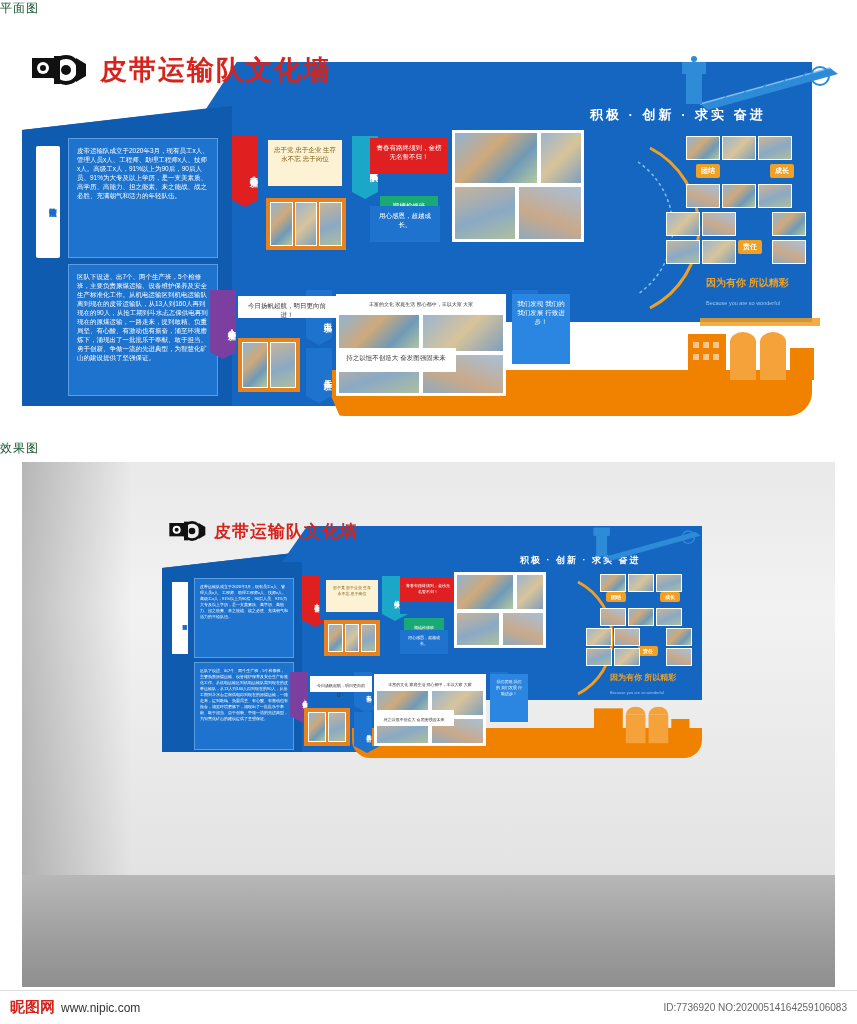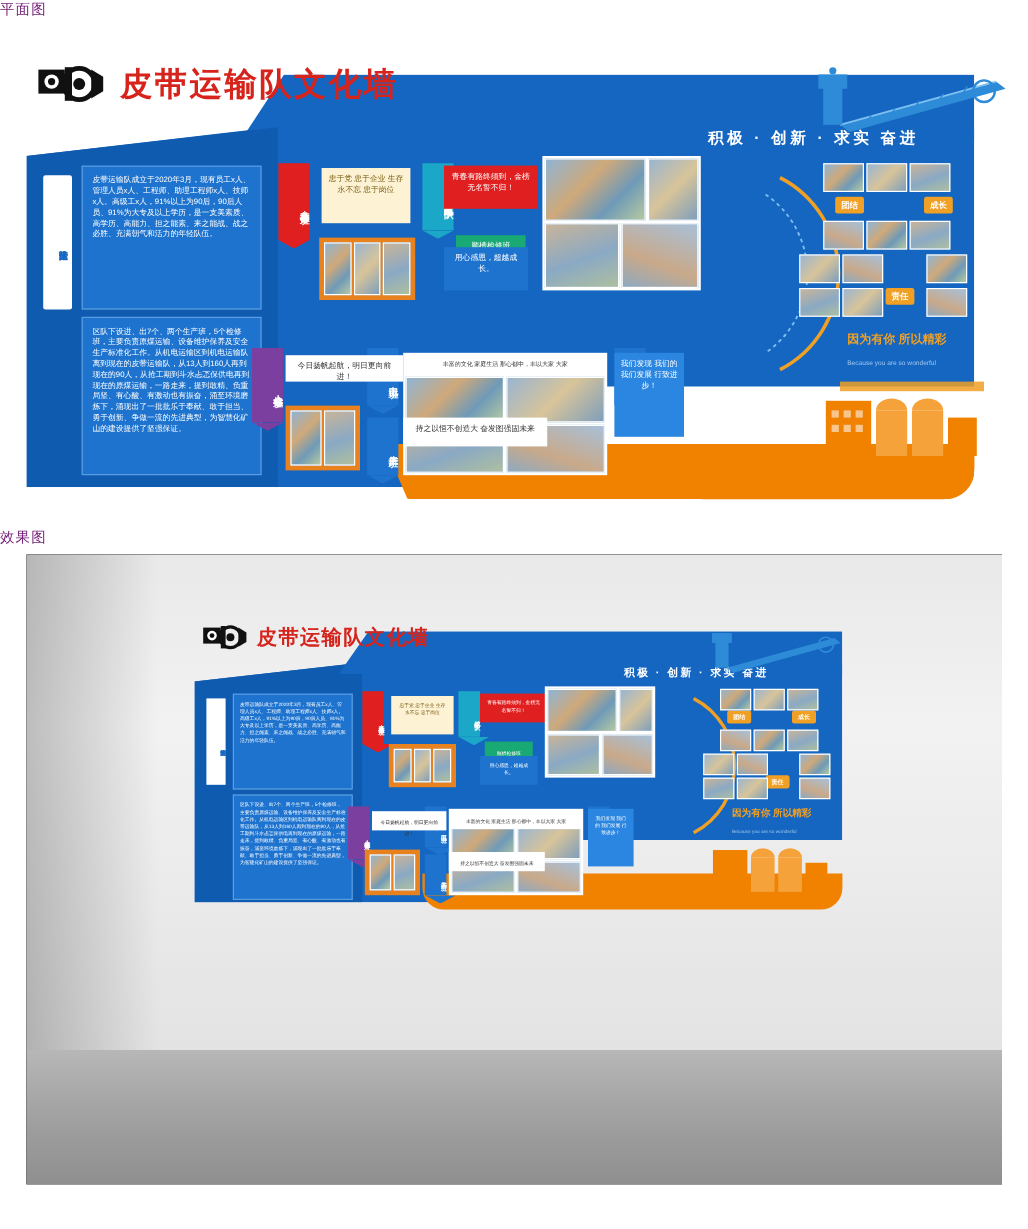--- a/index.html
+++ b/index.html
@@ -8,21 +8,21 @@
     width: 857px; height: 1024px;
     background: #ffffff;
     font-family: "Liberation Sans", sans-serif;
     overflow: hidden;
   }
   .page { position: relative; width: 857px; height: 1024px; background:#fff; }
 
   .label-plan, .label-effect {
     position: absolute;
     font-size: 12px;
-    color: #701a75;
+    color: #14532d;
     letter-spacing: 1px;
   }
   .label-plan { left: 0px; top: 0px; }
   .label-effect { left: 0px; top: 440px; }
 
   
   .plan {
     position: absolute; left: 0px; top: 18px;
     width: 857px; height: 410px;
     background: #ffffff;
@@ -420,14 +420,21 @@
         <rect x="0" y="10" width="38" height="46" fill="#f08200"></rect>
         <rect x="42" y="18" width="26" height="38" fill="#f5a23a"></rect>
         <path d="M42 18 a13 10 0 0 1 26 0 Z" fill="#f5a23a"></path>
         <rect x="72" y="18" width="26" height="38" fill="#f5a23a"></rect>
         <path d="M72 18 a13 10 0 0 1 26 0 Z" fill="#f5a23a"></path>
         <rect x="102" y="24" width="24" height="32" fill="#f08200"></rect>
       </svg>
     </div>
   </div>
 
+  <div class="footer-bar">
+    <div class="nipic">
+      <div class="nipic-logo">昵图网</div>
+      <div class="nipic-url">www.nipic.com</div>
+    </div>
+    <div class="nipic-id">ID:7736920 NO:20200514164259106083</div>
+  </div>
 
 </div>
 
 </body></html>

